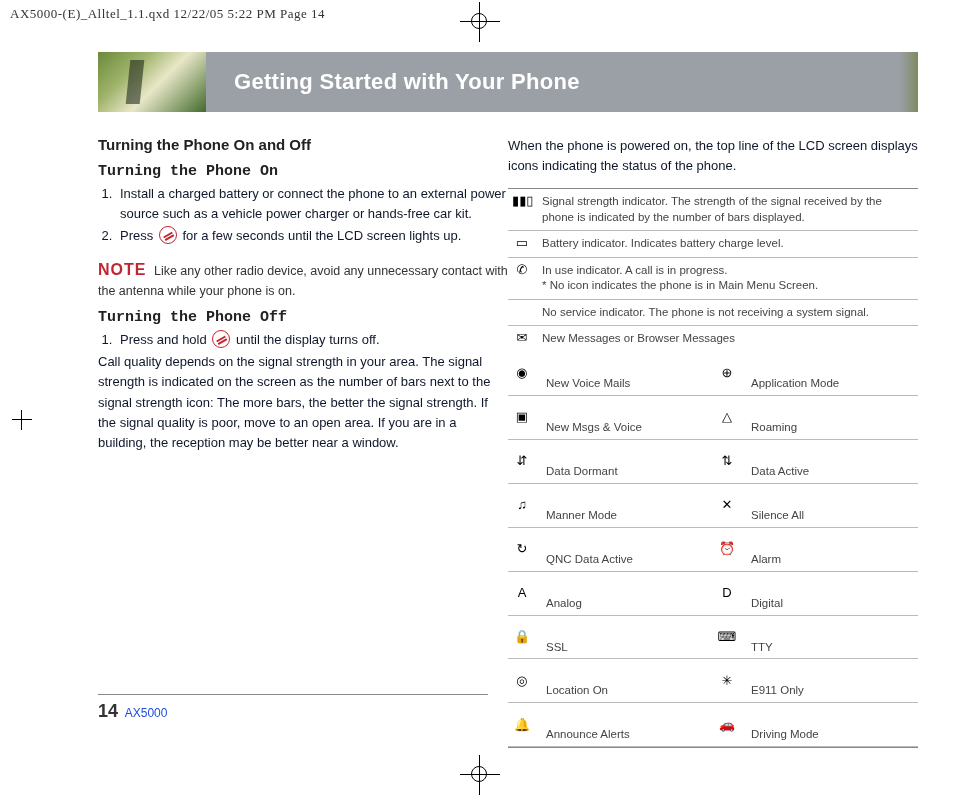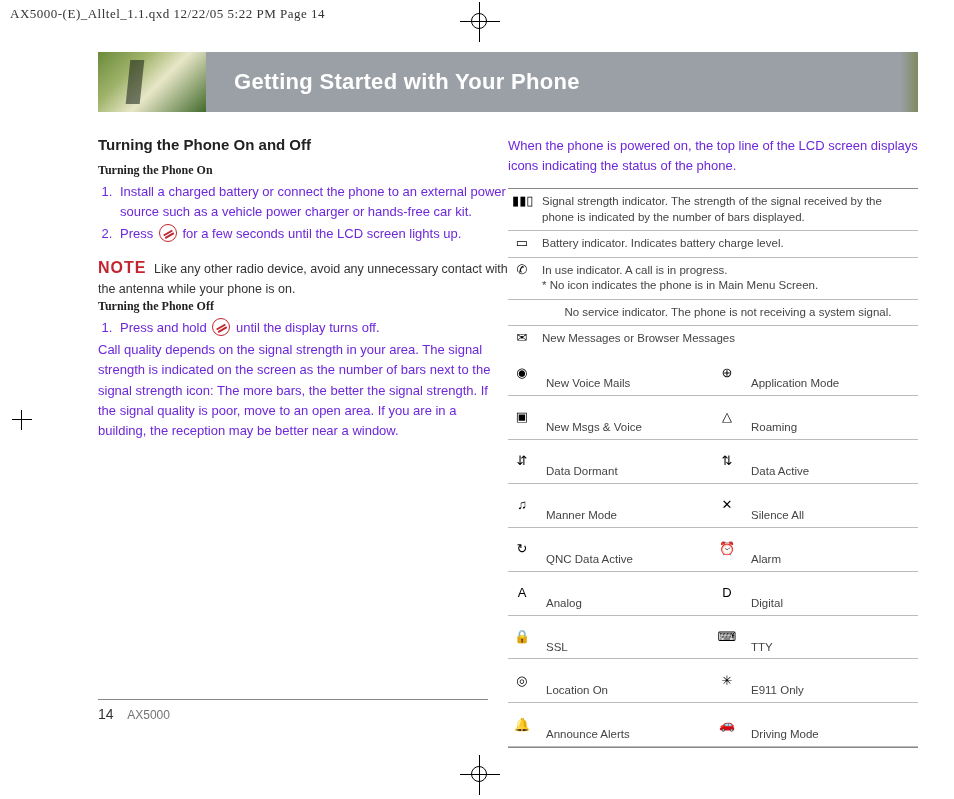--- a/index.html
+++ b/index.html
@@ -75,26 +75,26 @@
   .cols {
     display: flex; 
   }
   .col { flex: 1; }
   h2.sec {
     font-size: 15px; font-weight: 700; color: #222;
     margin-bottom: 6px;
     font-family: Arial, sans-serif;
   }
   h3.sub {
-    font-size: 12px; font-weight: 700; color: #222;
+    font-size: 15px; font-weight: 700; color: #222;
     margin-top: 10px; margin-bottom: 4px;
-    font-family: Liberation Serif, serif;
+    font-family: Liberation Mono, monospace;
   }
   .body, ol, p.body {
-    font-size: 13px; line-height: 1.55; color: #6d28d9;
+    font-size: 13px; line-height: 1.55; color: #0f172a;
     font-family: "Helvetica Neue", Arial, sans-serif;
   }
   ol { padding-left: 18px; }
   ol li { padding-left: 4px; margin-bottom: 2px; }
   .key {
     display:inline-block; width:18px; height:18px;
     border:1.5px solid #c2252f; border-radius:50%;
     vertical-align: -4px;
     position:relative; margin: 0 2px;
   }
@@ -141,22 +141,22 @@
   }
   .icon-grid .ico { width:20px; }
   .icon-grid span.lab { line-height:1.3;margin-top:20px; }
   .footer {
     position:absolute; left:0; bottom:0;
     border-top:1px solid #888;
     width: 390px;
     padding-top:6px;
     font-size:12px;
   }
-  .footer .pn { font-weight:400; font-size:14px; margin-right:11px;}
-  .footer .mdl { color:#737373; font-size:12px;}
+  .footer .pn { font-weight:700; font-size:18px; margin-right:4px;}
+  .footer .mdl { color:#1d4ed8; font-size:12px;}
 </style>
 </head>
 <body>
 
 <div class="print-header">AX5000-(E)_Alltel_1.1.qxd  12/22/05  5:22 PM  Page 14</div>
 
 <div class="reg-mark reg-top">
     <div class="circ"></div>
   </div>
 <div class="reg-mark reg-bottom">
@@ -184,21 +184,21 @@
           
           Press <span class="key"></span> for a few seconds until the LCD screen lights up.
         </li>
       </ol>
 
       <div class="note-row">
         <span class="note-label">NOTE</span>
         <span>Like any other radio device, avoid any unnecessary contact with the antenna while your phone is on.</span>
       </div>
 
-      <h3 class="sub" style="margin-top:0">Turning the Phone Off</h3>
+      <h3 class="sub" style="margin-top:8px">Turning the Phone Off</h3>
       <ol class="body">
         <li>
           
           Press and hold <span class="key"></span> until the display turns off.
         </li>
       </ol>
 
       <p class="body">Call quality depends on the signal strength in your area. The signal strength is indicated on the screen as the number of bars next to the signal strength icon: The more bars, the better the signal strength. If the signal quality is poor, move to an open area. If you are in a building, the reception may be better near a window.</p>
     </div>
 
@@ -215,21 +215,21 @@
               <div class="ico">▭</div>
               <div class="txt" style="white-space: pre-line;">Battery indicator. Indicates battery charge level.</div>
             </div>
             <div class="icon-row">
               <div class="ico">✆</div>
               <div class="txt" style="white-space: pre-line;">In use indicator. A call is in progress.
 * No icon indicates the phone is in Main Menu Screen.</div>
             </div>
             <div class="icon-row">
               <div class="ico"> </div>
-              <div class="txt" style="white-space: pre-line; text-align: center;">No service indicator. The phone is not receiving a system signal.</div>
+              <div class="txt" style="white-space: pre-line;">No service indicator. The phone is not receiving a system signal.</div>
             </div>
             <div class="icon-row">
               <div class="ico">✉</div>
               <div class="txt" style="white-space: pre-line;">New Messages or Browser Messages</div>
             </div>
           </div>
         <div id="grid-rows">
             <div class="icon-grid">
               <div class="ico">◉</div>
               <span class="lab">New Voice Mails</span>

